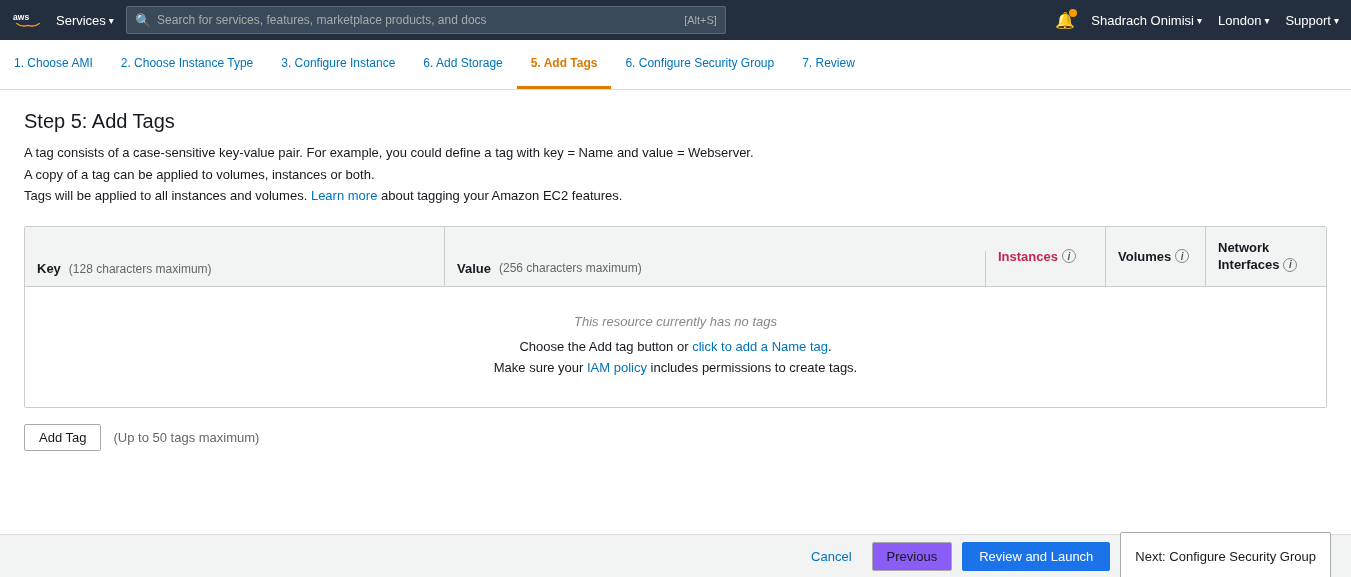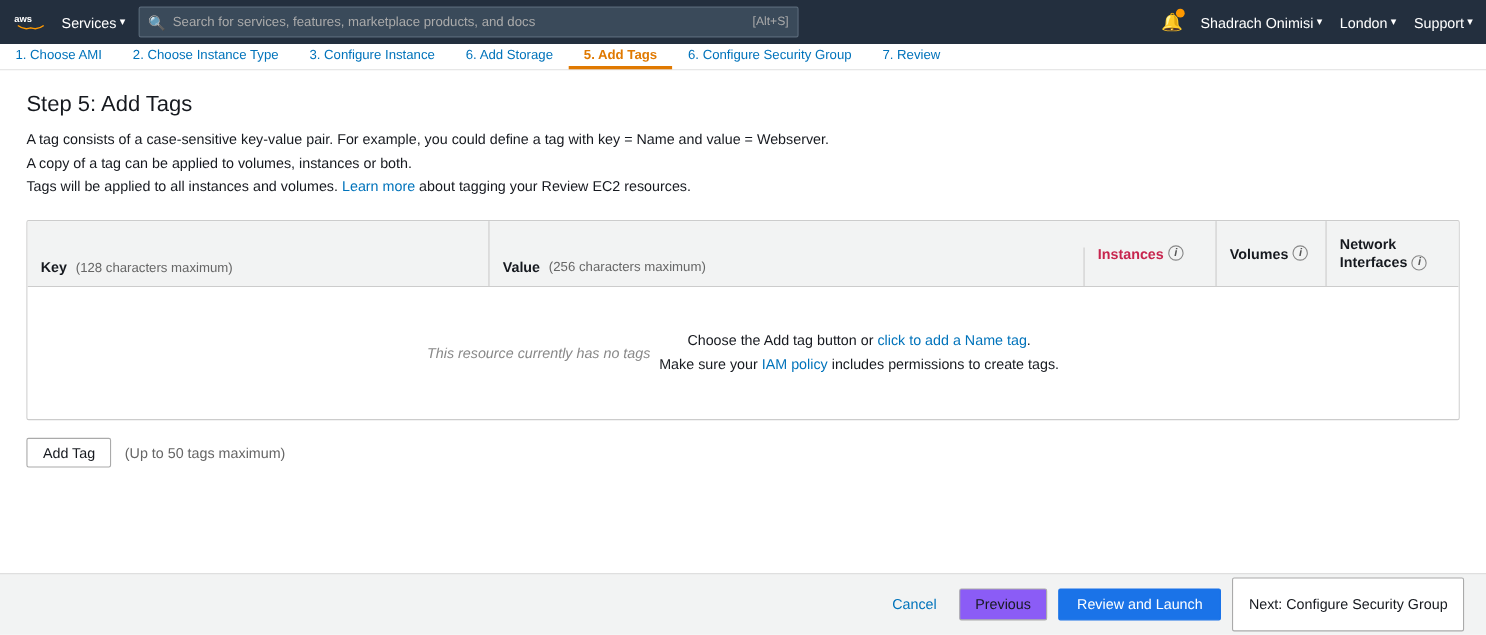--- a/index.html
+++ b/index.html
@@ -83,21 +83,21 @@
       top: -2px; right: -2px;
     }
 
     
     .steps-bar {
       background: #fff;
       border-bottom: 1px solid #ddd;
       display: flex;
       align-items: center;
       padding: 0 0;
-      height: 24px;
+      height: 50px;
       flex-shrink: 0;
     }
     .step-item {
       padding: 0 14px;
       height: 100%;
       display: flex;
       align-items: center;
       font-size: 12px;
       color: #0073bb;
       cursor: pointer;
@@ -226,21 +226,21 @@
       color: #555;
       font-style: italic;
       font-weight: bold;
       cursor: pointer;
     }
 
     .table-body {
       background: #fff;
       min-height: 120px;
       display: flex;
-      flex-direction: row;
+      flex-direction: column;
       align-items: center;
       justify-content: center;
       padding: 20px;
       gap: 8px;
     }
     .no-tags-msg {
       color: #888;
       font-style: italic;
       font-size: 13px;
       text-align: center;
@@ -283,21 +283,21 @@
     
     .bottom-bar {
       background: #f2f3f3;
       border-top: 1px solid #ddd;
       display: flex;
       align-items: center;
       justify-content: flex-end;
       padding: 10px 20px;
       gap: 10px;
       flex-shrink: 0;
-      height: 56px;
+      height: 43px;
     }
     .btn-cancel {
       background: transparent;
       border: none;
       color: #0073bb;
       font-size: 13px;
       cursor: pointer;
       padding: 6px 10px;
     }
     .btn-previous {
@@ -400,21 +400,21 @@
 
 <div class="main-content">
   <h1 class="page-title">Step 5: Add Tags</h1>
 
   <div class="description">
     <p>A tag consists of a case-sensitive key-value pair. For example, you could define a tag with key = Name and value = Webserver.</p>
     <p>A copy of a tag can be applied to volumes, instances or both.</p>
     <p>
       <span>Tags will be applied to all instances and volumes.</span>
       <a href="#">Learn more</a>
-      <span>about tagging your Review EC2 resources.</span>
+      <span>about tagging your Amazon EC2 features.</span>
     </p>
   </div>
 
   <div class="tags-table">
     <div class="table-header">
       <div class="th-key">
         <span>Key</span>
         <span class="th-key-hint">(128 characters maximum)</span>
       </div>
       <div class="th-value">

